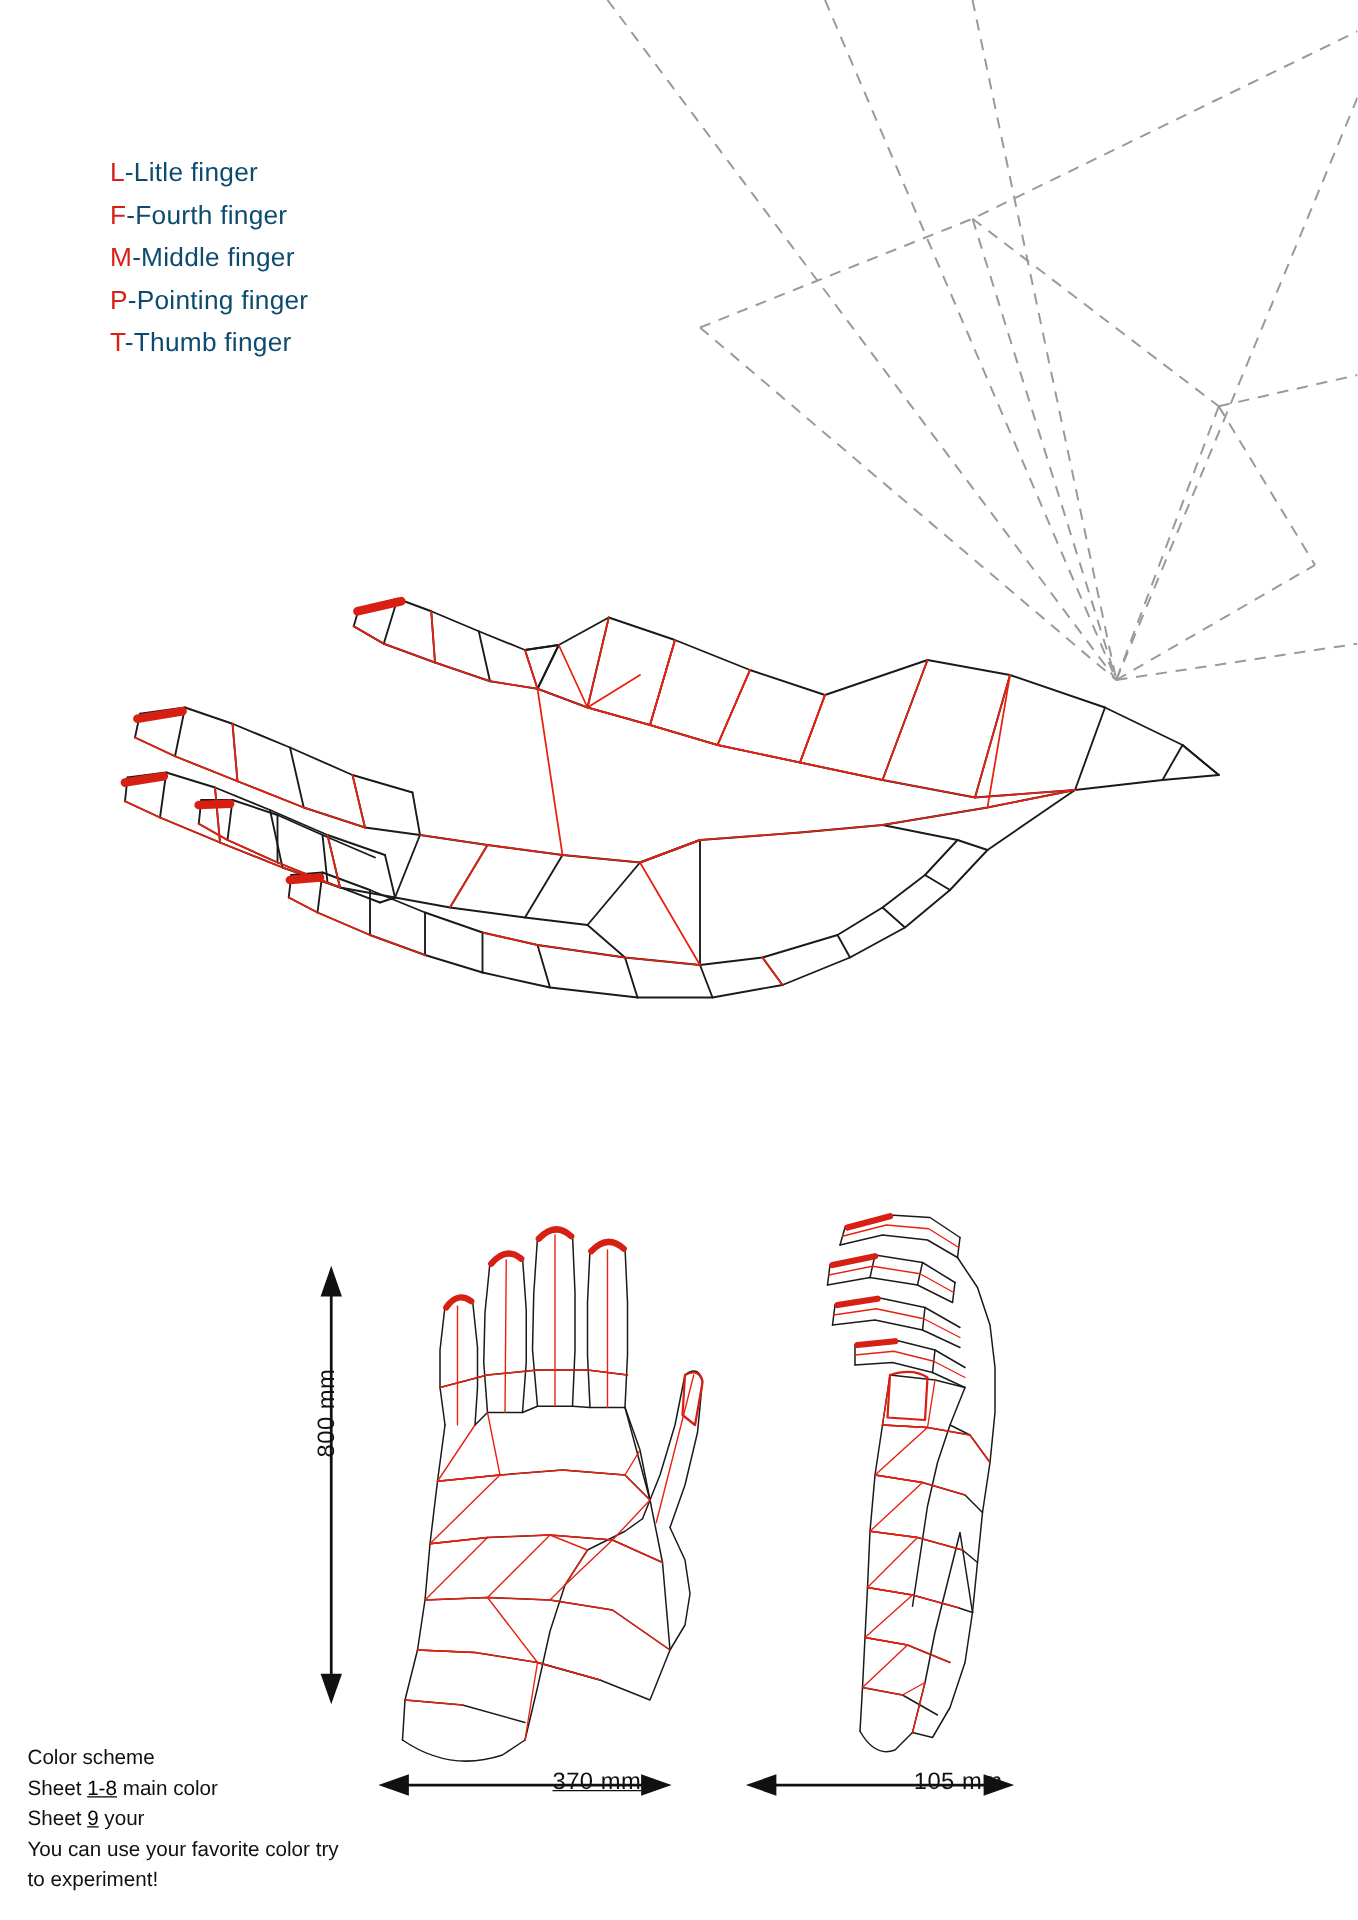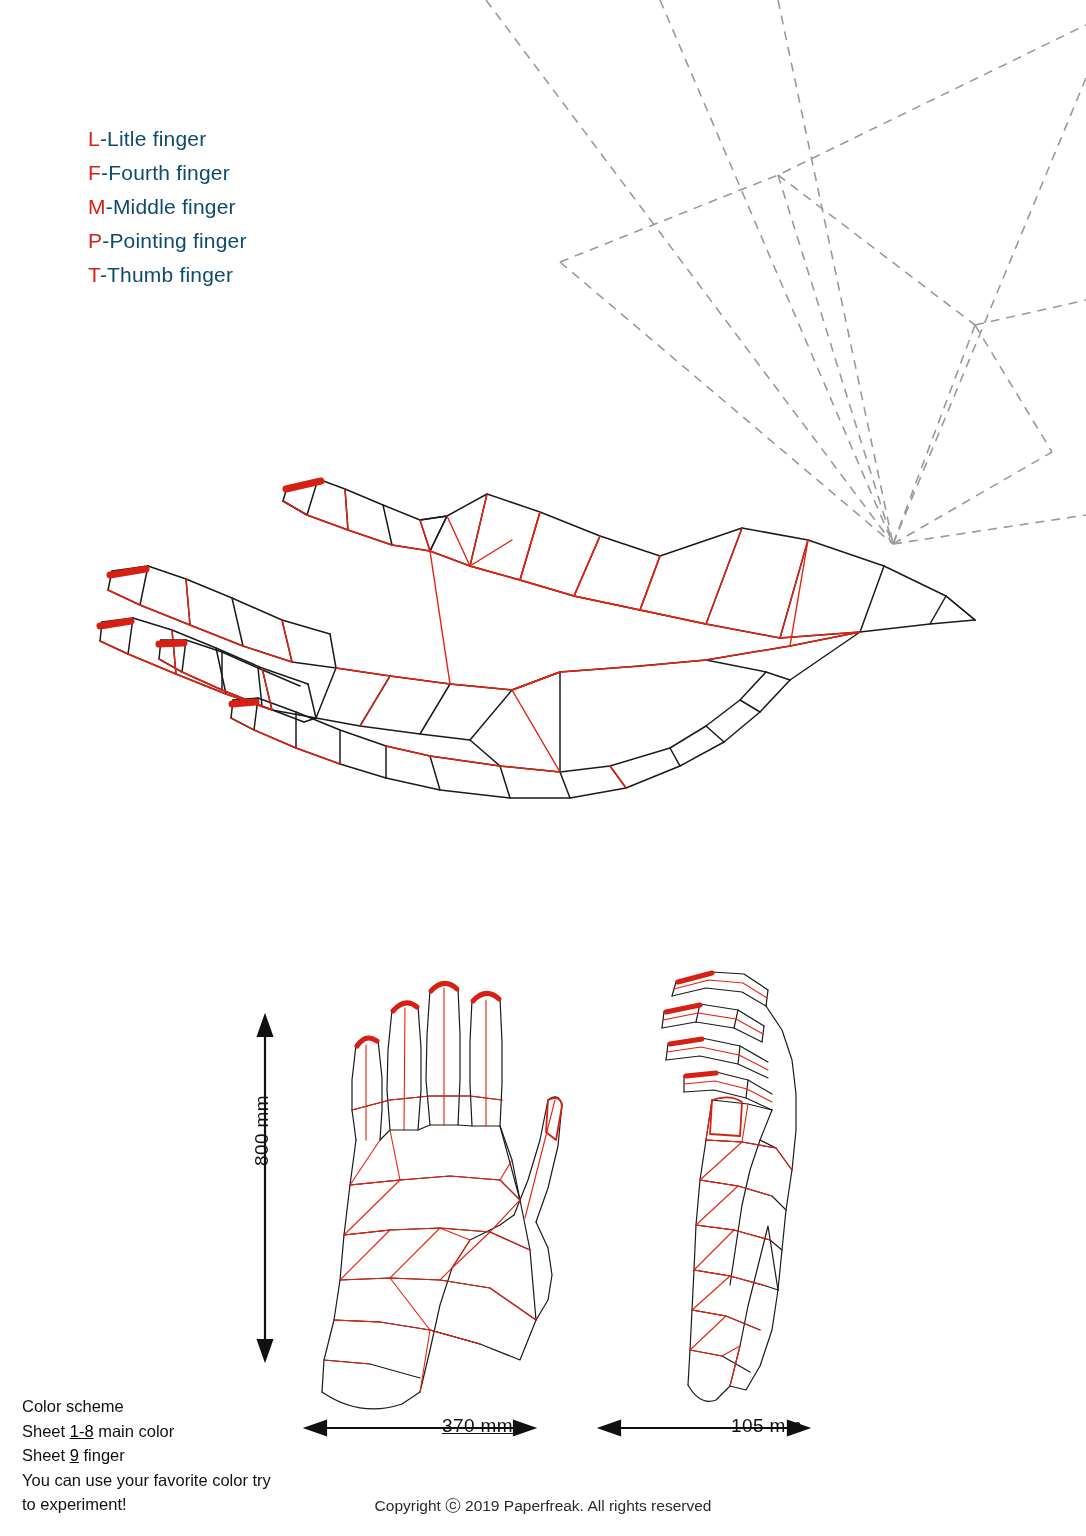--- a/index.html
+++ b/index.html
@@ -443,21 +443,20 @@
   <div class="dim-label dim-height">800 mm</div>
   <div class="dim-label dim-width-front">370 mm</div>
   <div class="dim-label dim-width-side">105 mm</div>
 
   <div class="color-scheme">
     <div>Color  scheme</div>
     <div>
       <span>Sheet </span><span class="accent">1-8</span><span> main color</span>
     </div>
     <div>
-      <span>Sheet </span><span class="accent">9</span><span> finger</span>
+      <span>Sheet </span><span class="accent">9</span><span> your</span>
     </div>
     <div>You can use your favorite color try</div>
     <div>to experiment!</div>
   </div>
 
-  <div class="copyright">Copyright ⓒ 2019 Paperfreak. All rights reserved</div>
 
 </div>
 
 </body></html>

